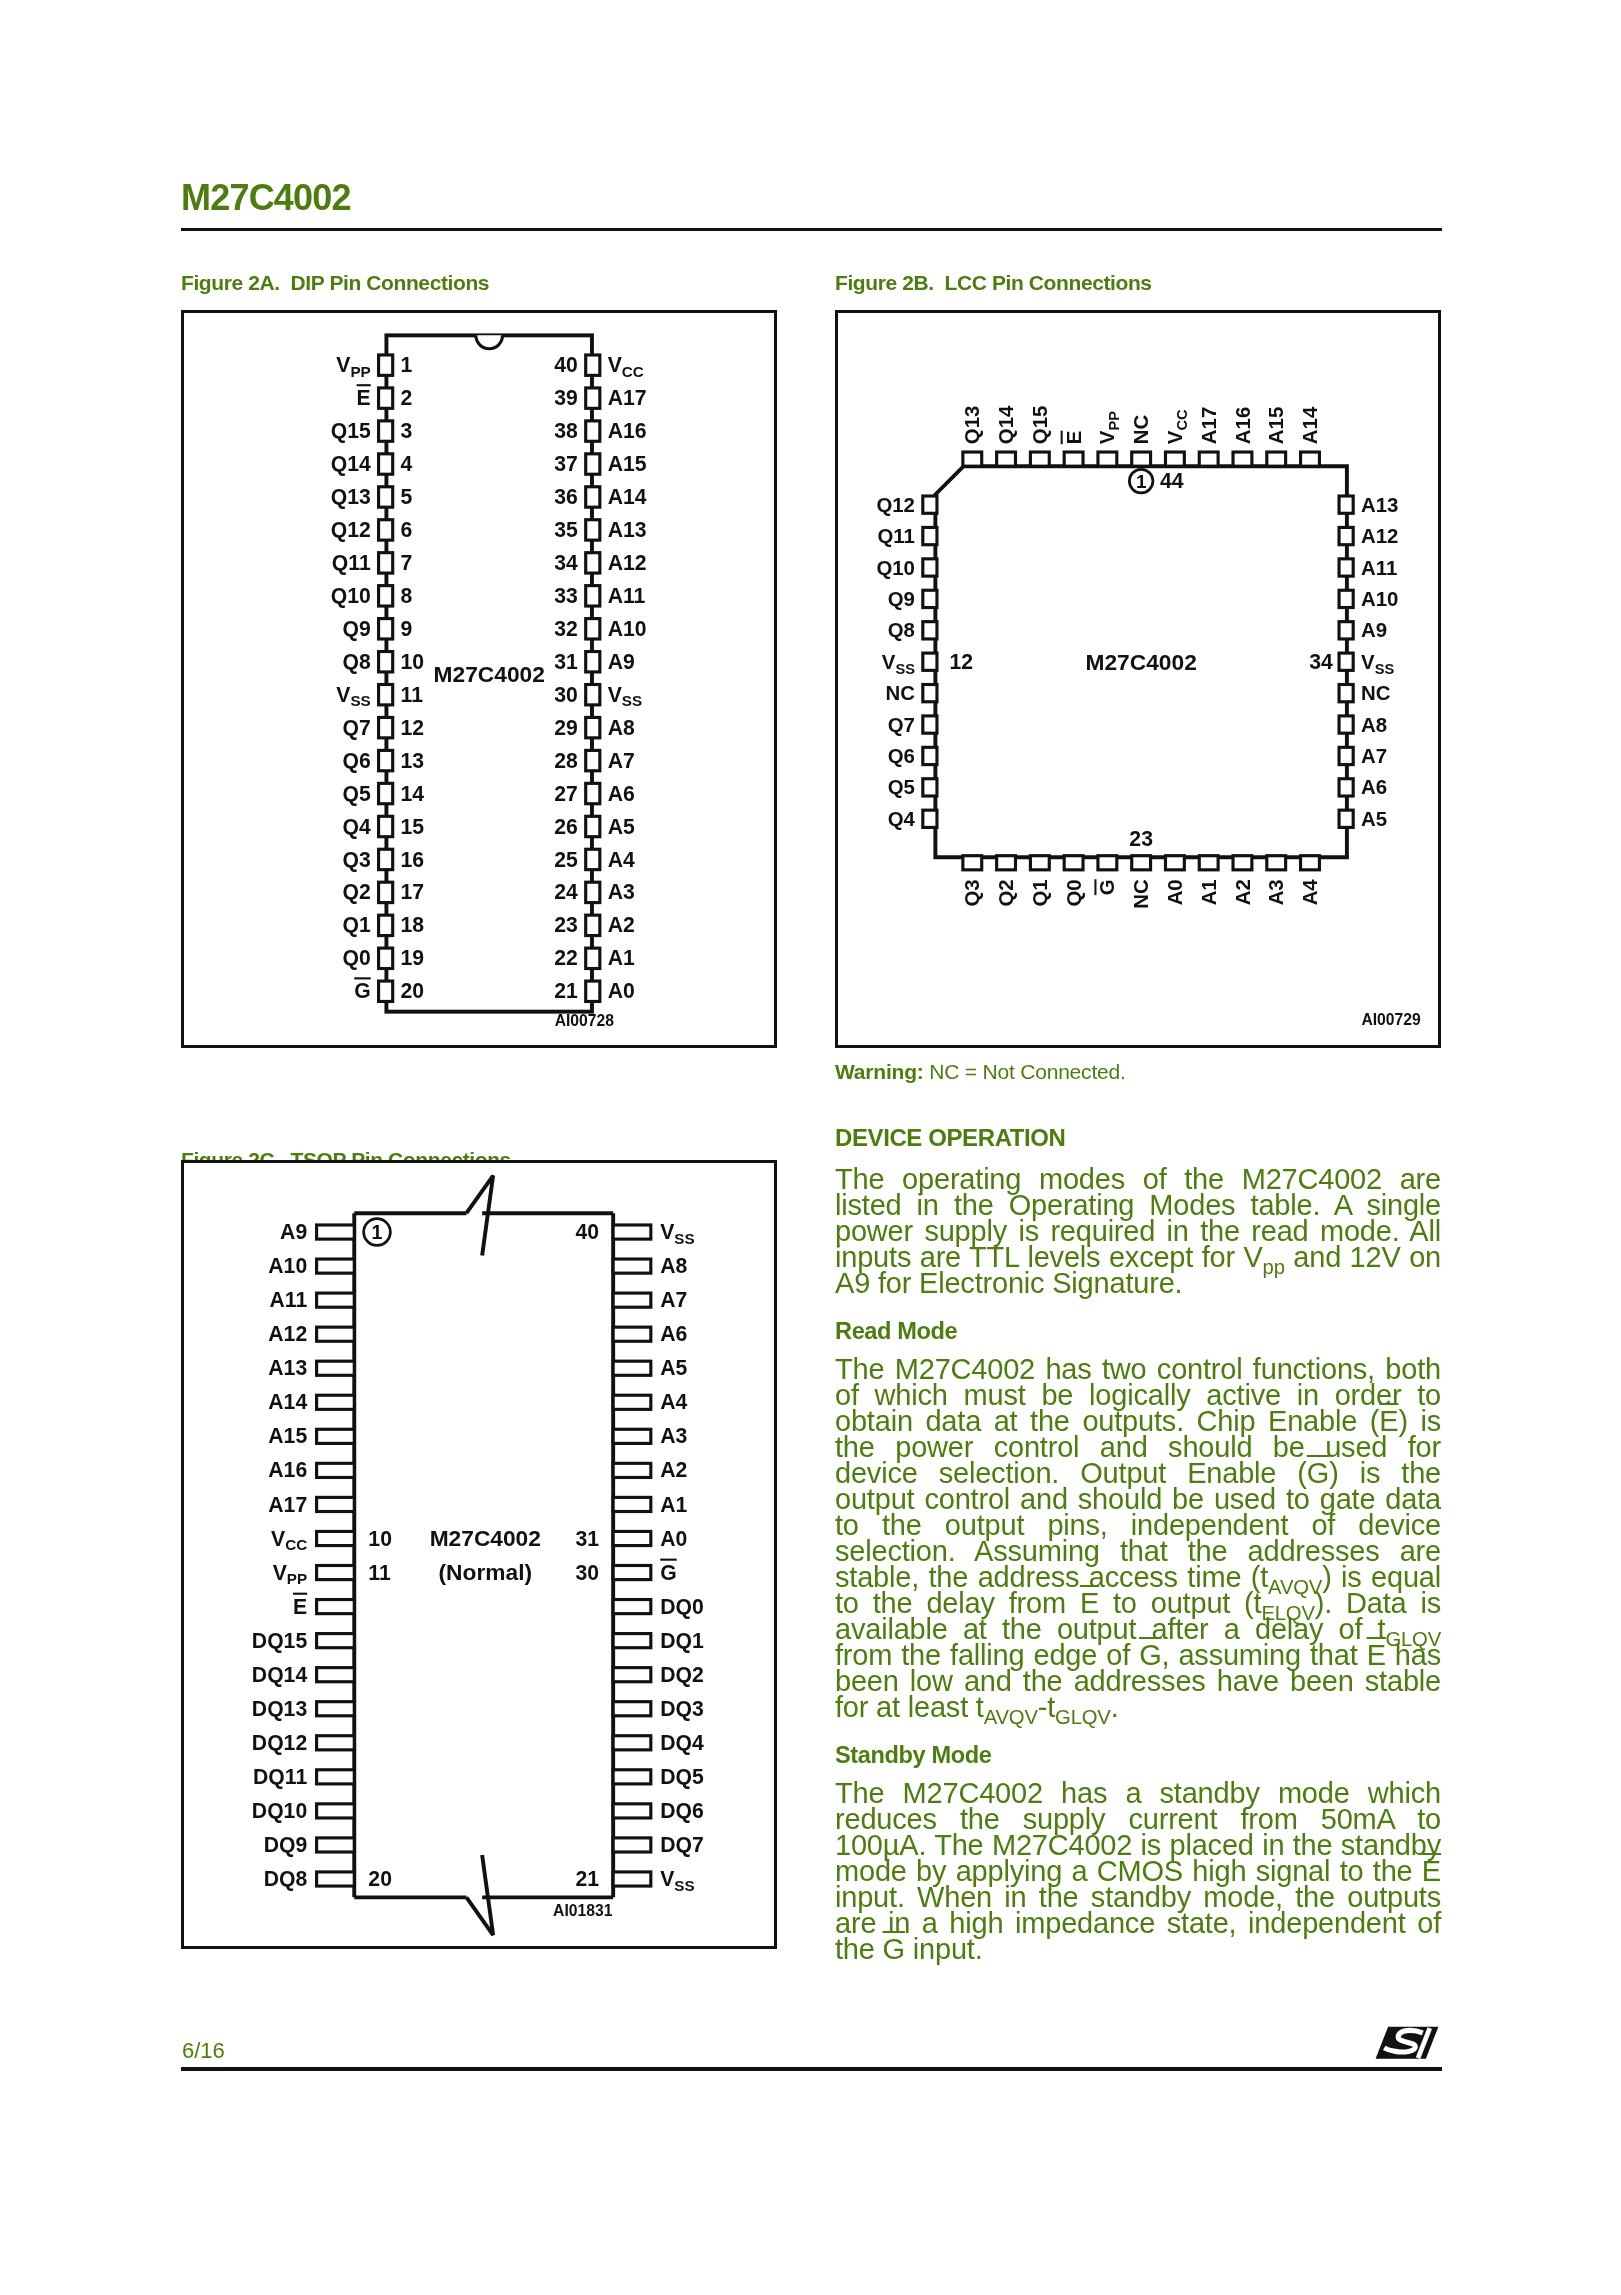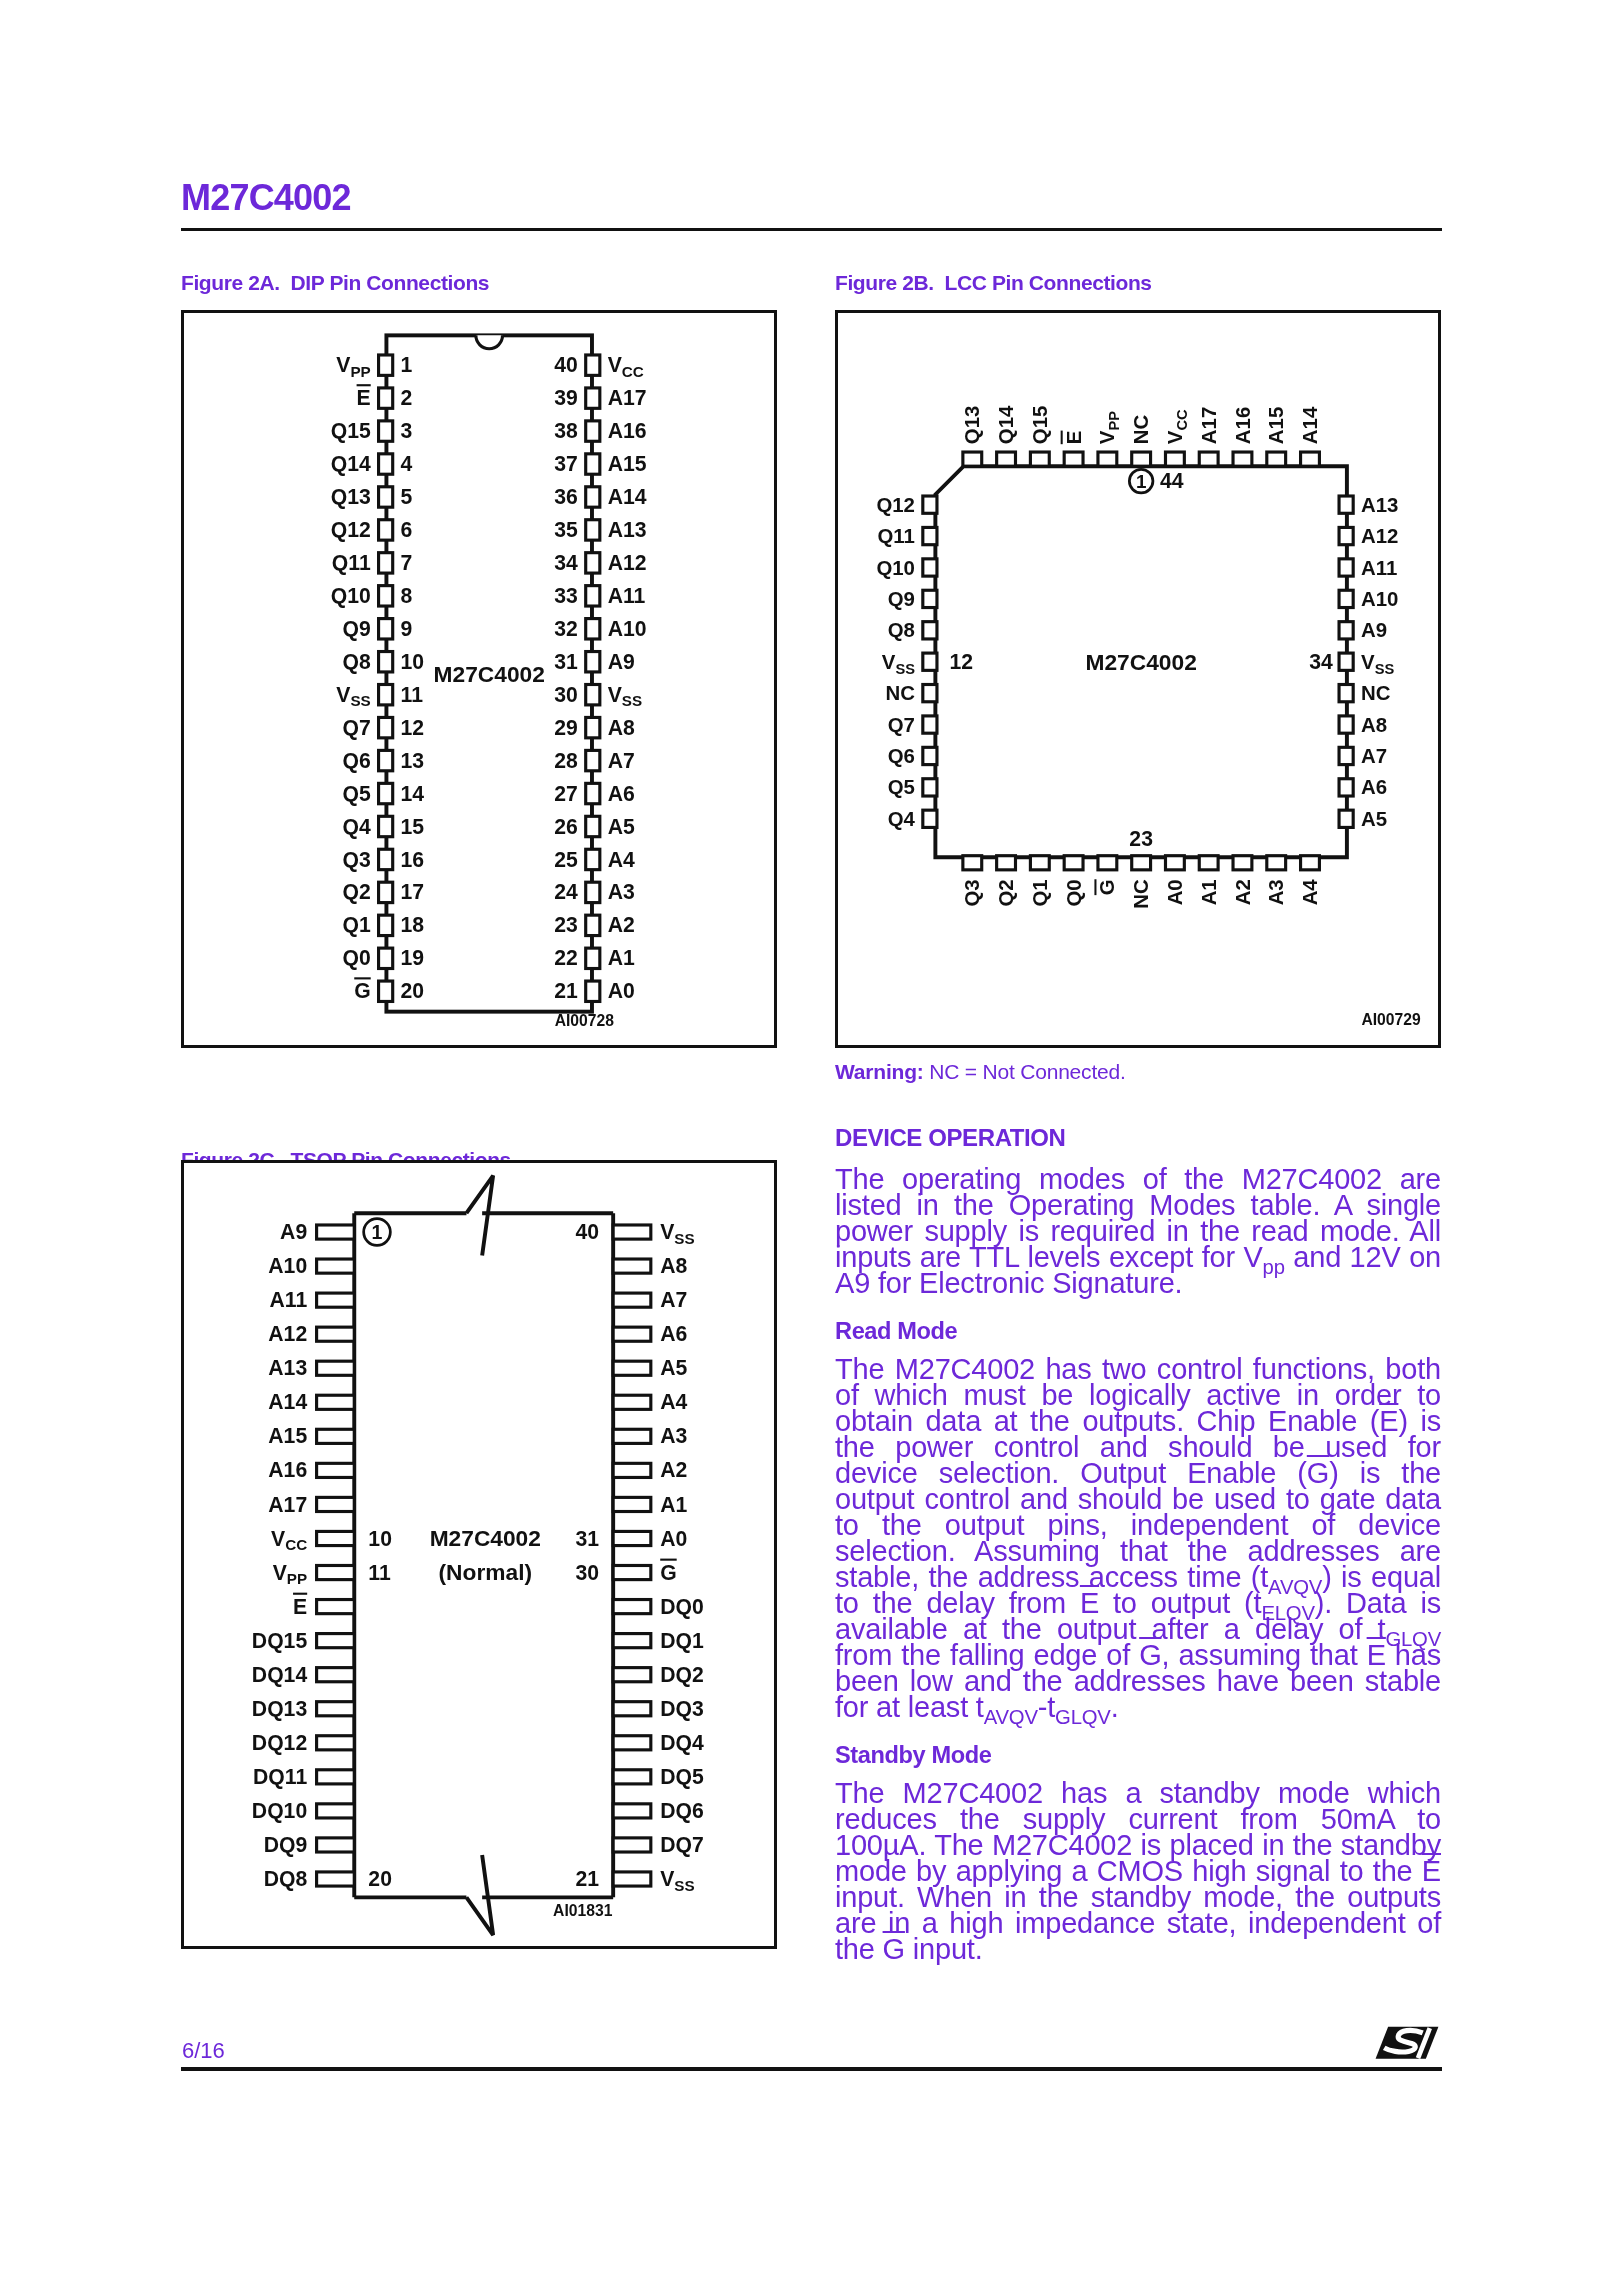--- a/index.html
+++ b/index.html
@@ -1,17 +1,17 @@
 <!DOCTYPE html>
 <html style="font-size:12.6px"><head>
 <meta charset="utf-8">
 <style>
   html,body{margin:0;padding:0;background:#e8e8e8;}
   .page{position:relative;width:1622px;height:2295px;background:#ffffff;
-        font-family:"Liberation Sans",sans-serif;color:#6d28d9;overflow:hidden;}
+        font-family:"Liberation Sans",sans-serif;color:#4d7c0f;overflow:hidden;}
   .abs{position:absolute;}
   .doc-title{font-size:36px;font-weight:bold;letter-spacing:-0.8px;}
   .rule{background:#111;}
   .fig-title{font-size:21px;font-weight:bold;white-space:pre;letter-spacing:-0.4px;}
   .fig-box{border:3.1px solid #111;background:#fff;font-weight:bold;}
   .fig-box svg{display:block;}
   .warning{font-size:21px;letter-spacing:-0.2px;text-align:right;}
   .warning b{font-weight:bold;}
   .right-col h2{font-size:24px;font-weight:bold;margin:0 0 14px;letter-spacing:-0.4px;}
   .right-col h3{font-size:23.6px;font-weight:bold;margin:22px 0 11px;letter-spacing:-0.4px;}

